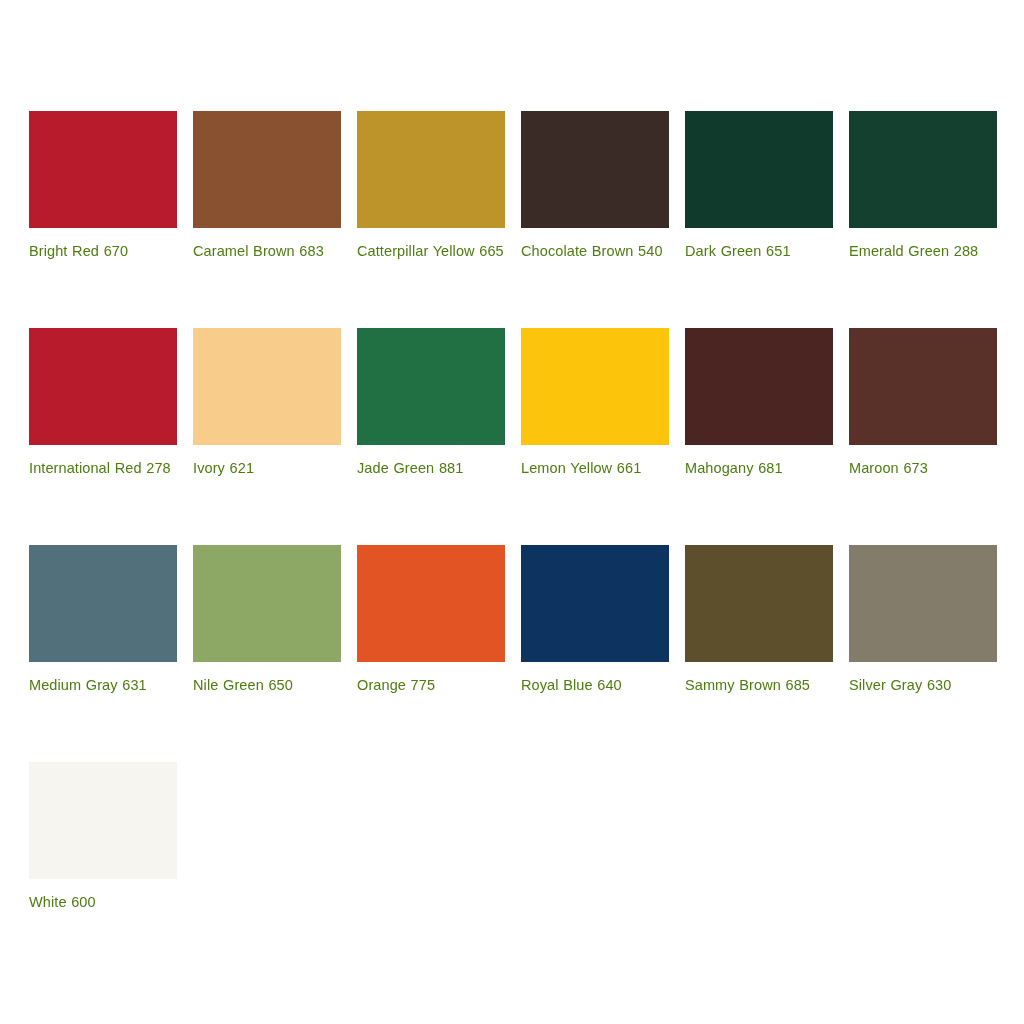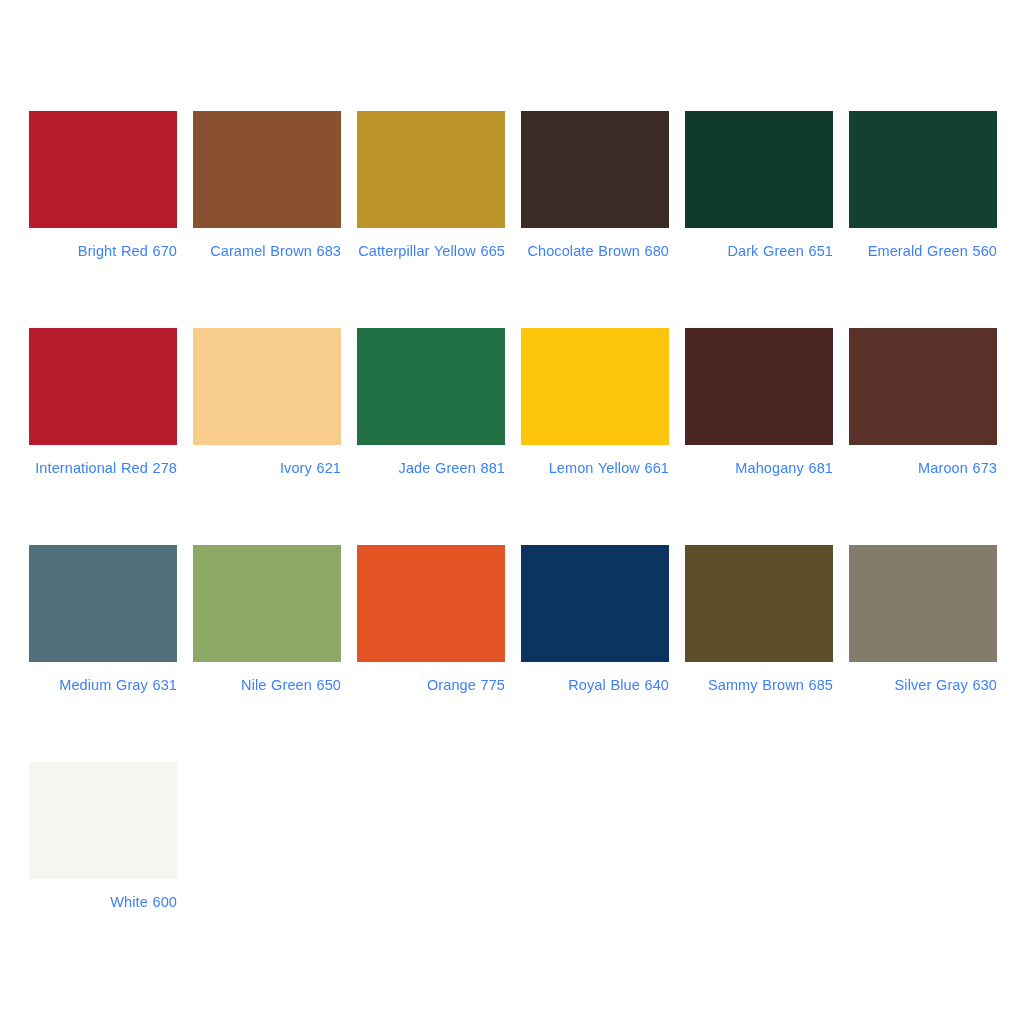--- a/index.html
+++ b/index.html
@@ -41,25 +41,25 @@
   .swatch-chip {
     width: 148px;
     height: 117px;
     display: block;
   }
 
   .swatch-label {
     display: block;
     width: 148px;
     margin-top: 11px;
-    text-align: right;
+    text-align: left;
     font-family: "Liberation Sans", sans-serif;
     font-size: 14.5px;
     line-height: 24px;
-    color: #3b82f6;
+    color: #4d7c0f;
     letter-spacing: 0.1px;
     word-spacing: 0.5px;
   }
 </style>
 </head>
 <body>
 
 <div id="color-chart">
   <div class="swatch-grid">
       <div class="swatch-cell">
@@ -69,29 +69,29 @@
       <div class="swatch-cell">
         <span class="swatch-chip" style="background: rgb(138, 81, 48);"></span>
         <span class="swatch-label">Caramel Brown 683</span>
       </div>
       <div class="swatch-cell">
         <span class="swatch-chip" style="background: rgb(189, 148, 42);"></span>
         <span class="swatch-label">Catterpillar Yellow 665</span>
       </div>
       <div class="swatch-cell">
         <span class="swatch-chip" style="background: rgb(58, 43, 38);"></span>
-        <span class="swatch-label">Chocolate Brown 680</span>
+        <span class="swatch-label">Chocolate Brown 540</span>
       </div>
       <div class="swatch-cell">
         <span class="swatch-chip" style="background: rgb(16, 58, 44);"></span>
         <span class="swatch-label">Dark Green 651</span>
       </div>
       <div class="swatch-cell">
         <span class="swatch-chip" style="background: rgb(19, 64, 47);"></span>
-        <span class="swatch-label">Emerald Green 560</span>
+        <span class="swatch-label">Emerald Green 288</span>
       </div>
       <div class="swatch-cell">
         <span class="swatch-chip" style="background: rgb(184, 27, 44);"></span>
         <span class="swatch-label">International Red 278</span>
       </div>
       <div class="swatch-cell">
         <span class="swatch-chip" style="background: rgb(248, 205, 139);"></span>
         <span class="swatch-label">Ivory 621</span>
       </div>
       <div class="swatch-cell">

